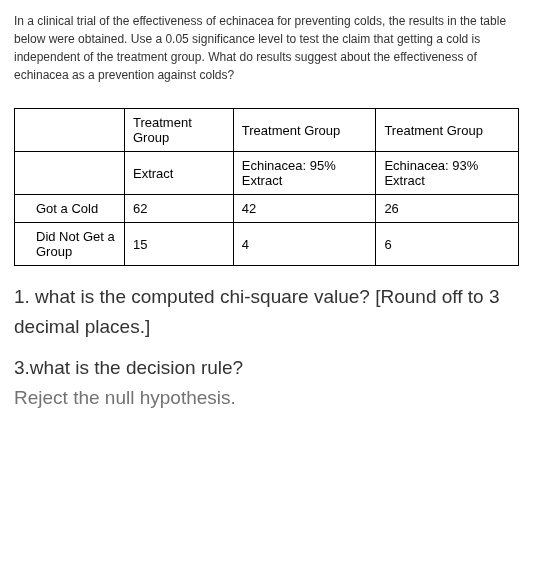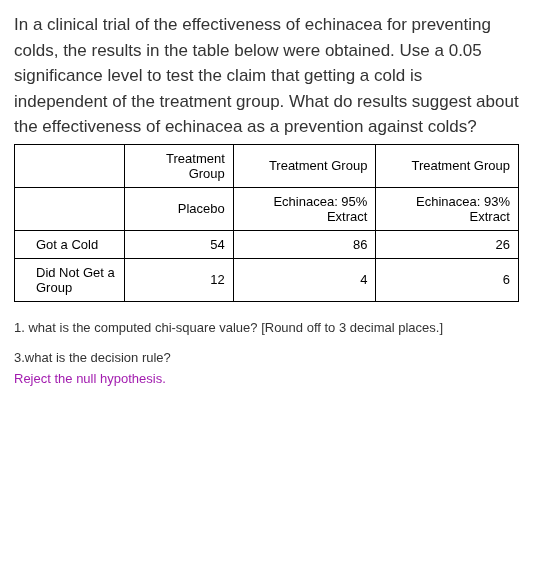--- a/index.html
+++ b/index.html
@@ -12,96 +12,96 @@
       font-family: Arial, sans-serif;
       font-size: 13px;
       background: #fff;
       color: #000;
       width: 533px;
       min-height: 562px;
       padding: 12px 14px;
     }
 
     .intro-text {
-      font-size: 17px;
+      font-size: 12px;
       line-height: 1.5;
-      margin-bottom: 4px;
+      margin-bottom: 24px;
       color: #333;
     }
 
     .table-wrapper {
       margin-bottom: 16px;
     }
 
     table {
       border-collapse: collapse;
       width: 100%;
       font-size: 13px;
     }
 
     table td {
       border: 1px solid #000;
       padding: 6px 8px;
-      text-align: right;
+      text-align: left;
       vertical-align: middle;
     }
 
     table td.row-label {
       text-align: left;
       width: 110px;
       padding-left: 21px;
     }
 
     .questions {
-      font-size: 13px;
+      font-size: 19px;
       line-height: 1.6;
       color: #333;
     }
 
     .questions p {
       margin-bottom: 10px;
     }
 
     .reject {
-      color: #a21caf;
+      color: #737373;
     }
   </style>
 </head>
 <body>
 
 <p class="intro-text">In a clinical trial of the effectiveness of echinacea for preventing colds, the results in the table below were obtained. Use a 0.05 significance level to test the claim that getting a cold is independent of the treatment group. What do results suggest about the effectiveness of echinacea as a prevention against colds?</p>
 
 <div class="table-wrapper">
   <table>
     <tbody>
 
       <tr>
         <td class="row-label"></td>
         <td>Treatment Group</td>
         <td>Treatment Group</td>
         <td>Treatment Group</td>
       </tr>
 
       <tr>
         <td class="row-label"></td>
-        <td>Placebo</td>
+        <td>Extract</td>
         <td>Echinacea: 95% Extract</td>
         <td>Echinacea: 93% Extract</td>
       </tr>
 
       <tr>
         <td class="row-label">Got a Cold</td>
-        <td>54</td>
-        <td>86</td>
+        <td>62</td>
+        <td>42</td>
         <td>26</td>
       </tr>
 
       <tr>
         <td class="row-label">Did Not Get a Group</td>
-        <td>12</td>
+        <td>15</td>
         <td>4</td>
         <td>6</td>
       </tr>
     </tbody>
   </table>
 </div>
 
 <div class="questions">
   <p>1.  what is the computed chi-square value? [Round off to 3 decimal places.]</p>
   <p>3.what is the decision rule?<br><span class="reject">Reject the null hypothesis.</span></p>

